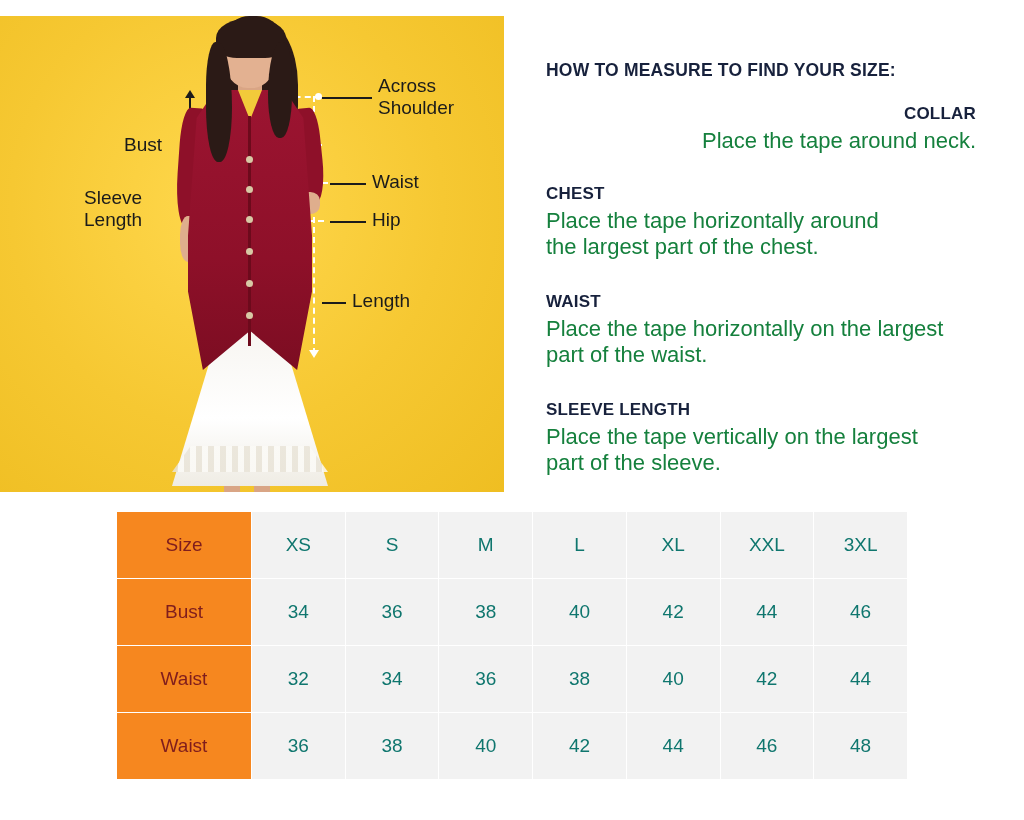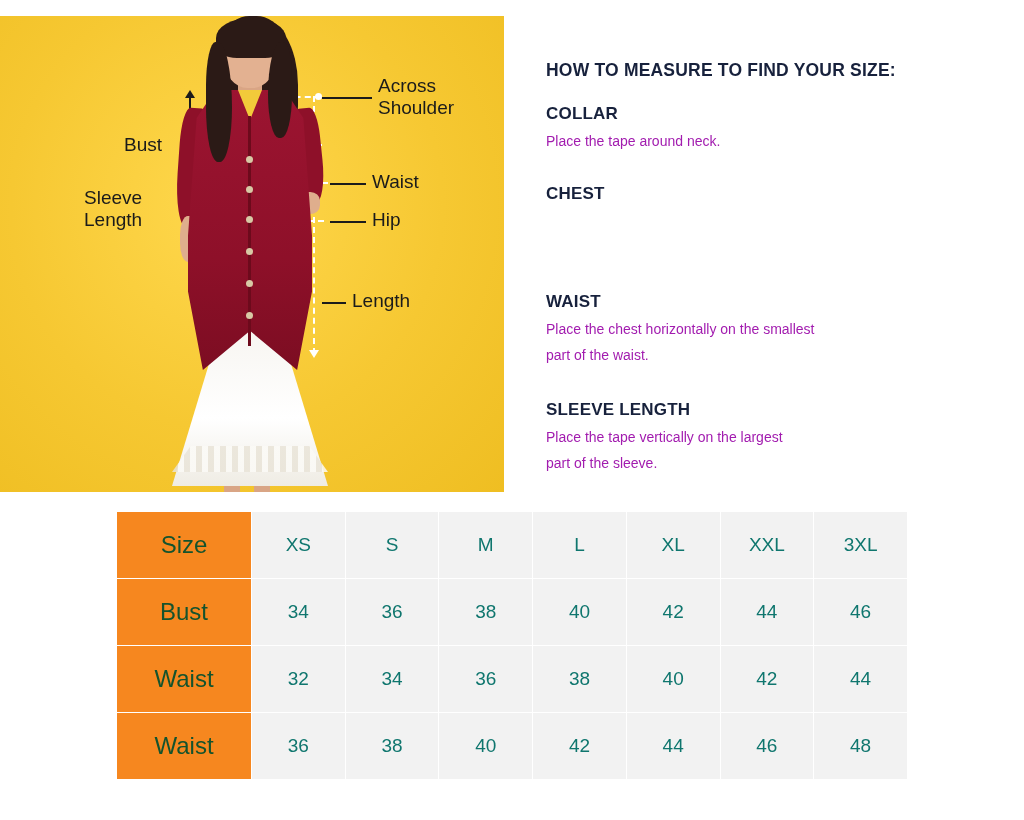--- a/index.html
+++ b/index.html
@@ -284,23 +284,23 @@
   }
   .block h3 {
     margin: 0 0 4px 0;
     font-size: 17px;
     font-weight: bold;
     color: #17213c;
     letter-spacing: .2px;
   }
   .block p {
     margin: 0;
-    font-size: 14px;
+    font-size: 22px;
     line-height: 26px;
-    color: #a21caf;
+    color: #15803d;
     font-weight: normal;
   }
 
   
   .table-wrap {
     position: absolute;
     left: 116px;
     top: 511px;
     width: 792px;
   }
@@ -314,22 +314,22 @@
     height: 64px;
     text-align: center;
     vertical-align: middle;
     font-size: 19px;
     font-weight: normal;
     color: #0f766e;
     background: #f2f2f2;
   }
   table.size-table .rowhead {
     background: #f6871f;
-    color: #14532d;
-    font-size: 24px;
+    color: #7f1d1d;
+    font-size: 19px;
     width: 132px;
   }
   table.size-table tr:first-child td {
     background: #f2f2f2;
   }
   table.size-table tr:first-child td.rowhead {
     background: #f6871f;
   }
 </style>
 </head>
@@ -392,32 +392,34 @@
 
     <div class="dash-v" style="left:313px; top:80px; height:258px;"></div>
     <div class="arrow-down" style="left:309px; top:334px; border-top-color:#ffffff;"></div>
     <div class="solid-line" style="left:322px; top:286px; width:24px;"></div>
     <div class="anno-label" style="left:352px; top:274px;">Length</div>
   </div>
 
   <div class="text-panel">
     <div class="howto-title">HOW TO MEASURE TO FIND YOUR SIZE:</div>
 
-    <div class="block" style="top:88px;">
+    <div class="block" style="top:88px;text-align:right;">
       <h3>COLLAR</h3>
       <p>Place the tape around neck.</p>
     </div>
 
     <div class="block" style="top:168px;">
       <h3>CHEST</h3>
+      <p style="white-space: pre-line;">Place the tape horizontally around
+the largest part of the chest.</p>
     </div>
 
     <div class="block" style="top:276px; width:445px;">
       <h3>WAIST</h3>
-      <p style="white-space: pre-line;">Place the chest horizontally on the smallest
+      <p style="white-space: pre-line;">Place the tape horizontally on the largest
 part of the waist.</p>
     </div>
 
     <div class="block" style="top:384px; width:445px;">
       <h3>SLEEVE LENGTH</h3>
       <p style="white-space: pre-line;">Place the tape vertically on the largest
 part of the sleeve.</p>
     </div>
   </div>
 </div>

